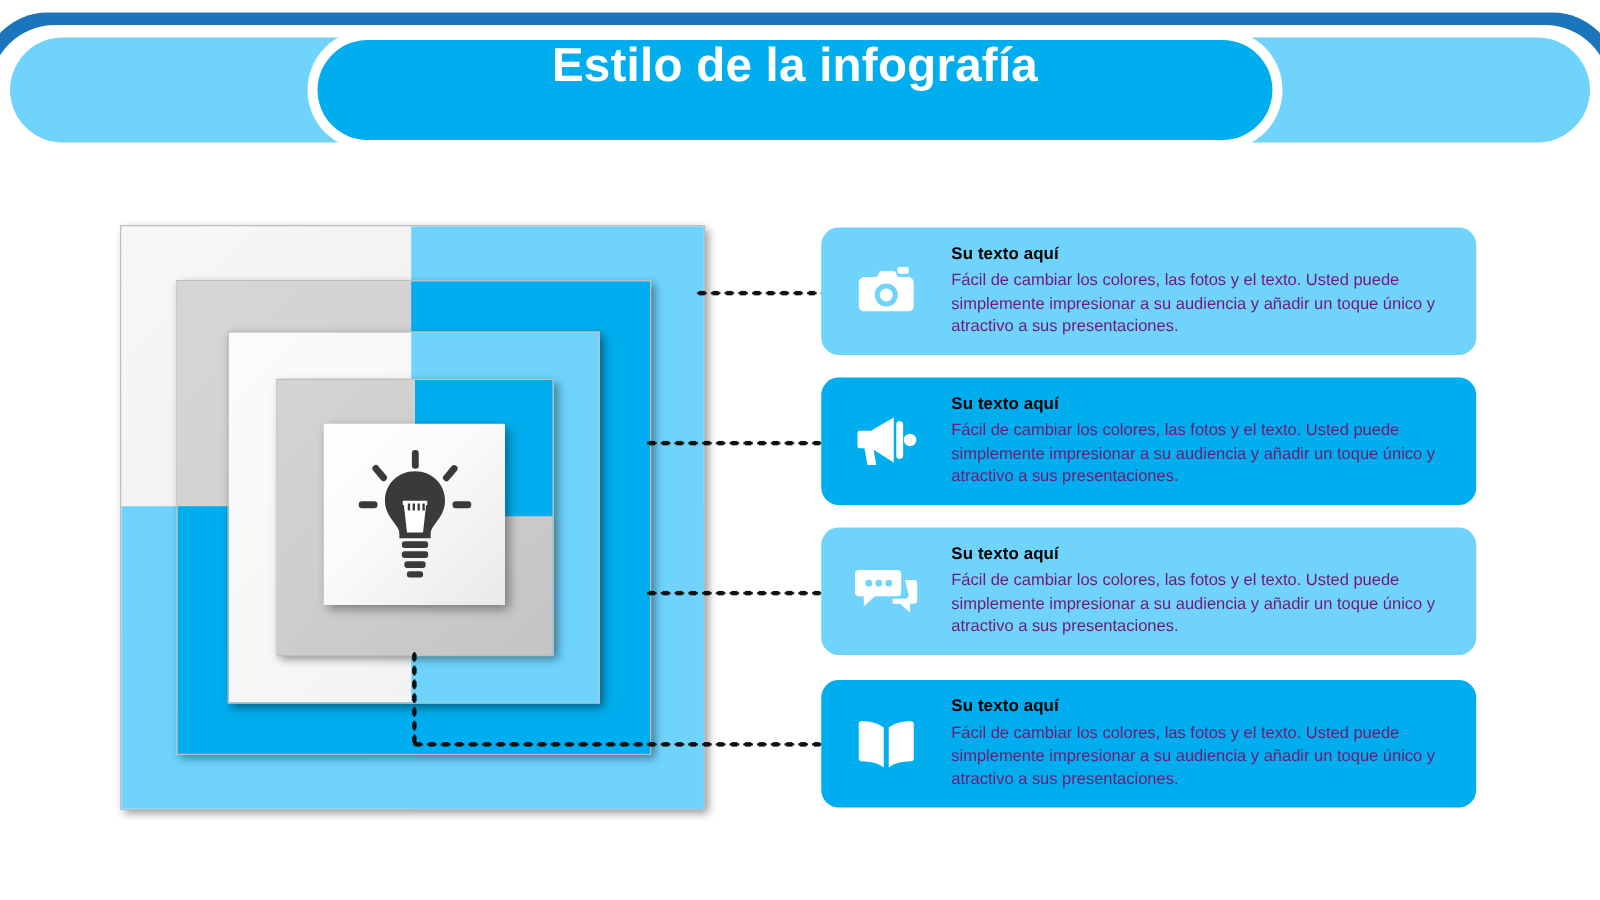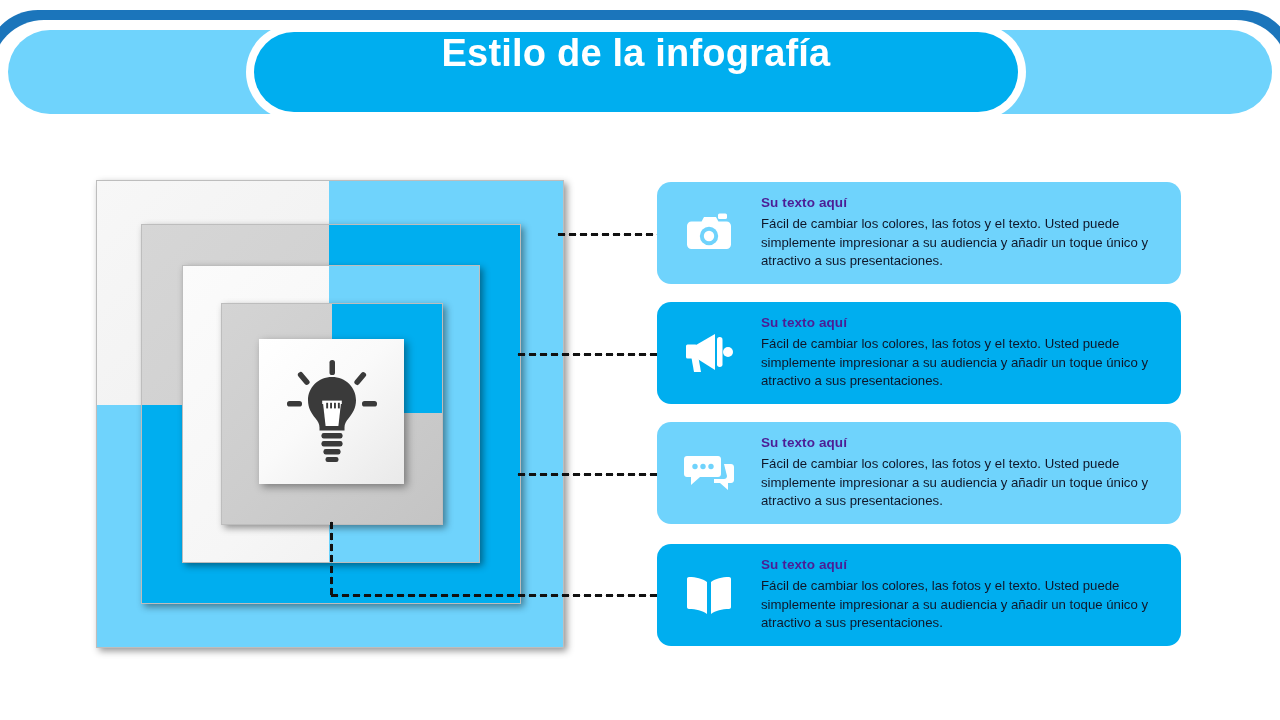--- a/index.html
+++ b/index.html
@@ -85,25 +85,25 @@
     position:absolute;left:0;width:524px;height:102px;
     border-radius:14px;
     display:flex;align-items:center;
   }
   .card-icon{
     width:104px;flex:0 0 104px;
     display:flex;align-items:center;justify-content:center;
   }
   .card-body{flex:1 1 auto;padding-right:30px;}
   .card-title{
-    color:#4c1d95;font-size:13.5px;font-weight:bold;
+    color:#000000;font-size:13.5px;font-weight:bold;
     margin:0 0 5px 0;letter-spacing:.1px;
   }
   .card-text{
-    color:#0f172a;font-size:13.2px;line-height:1.42;margin:0;
+    color:#701a75;font-size:13.2px;line-height:1.42;margin:0;
   }
 </style>
 </head>
 <body>
 
 <div id="header">
   <div class="hdr-outline"></div>
   <div class="hdr-outline-inner"></div>
   <div class="hdr-bar"></div>
   <div class="hdr-center-ring"></div>

